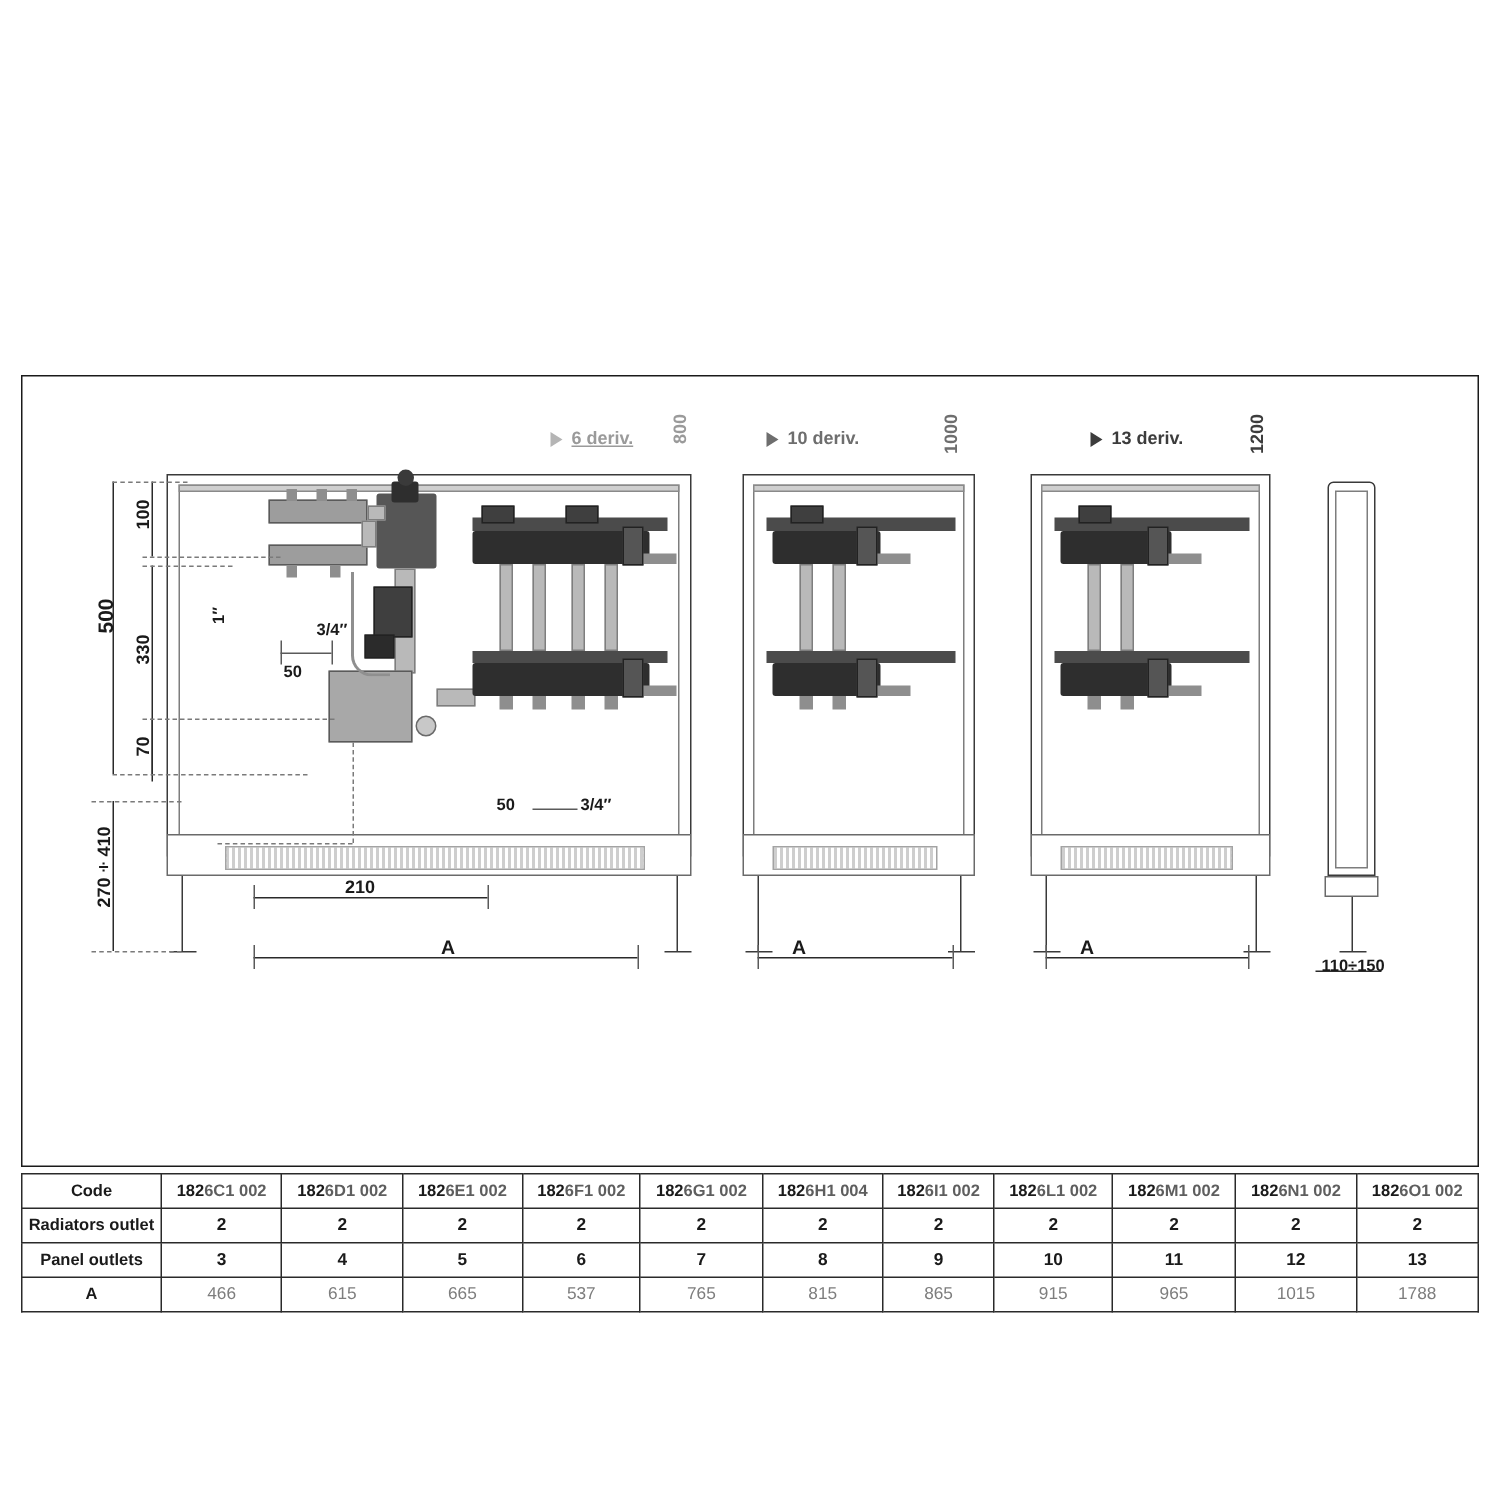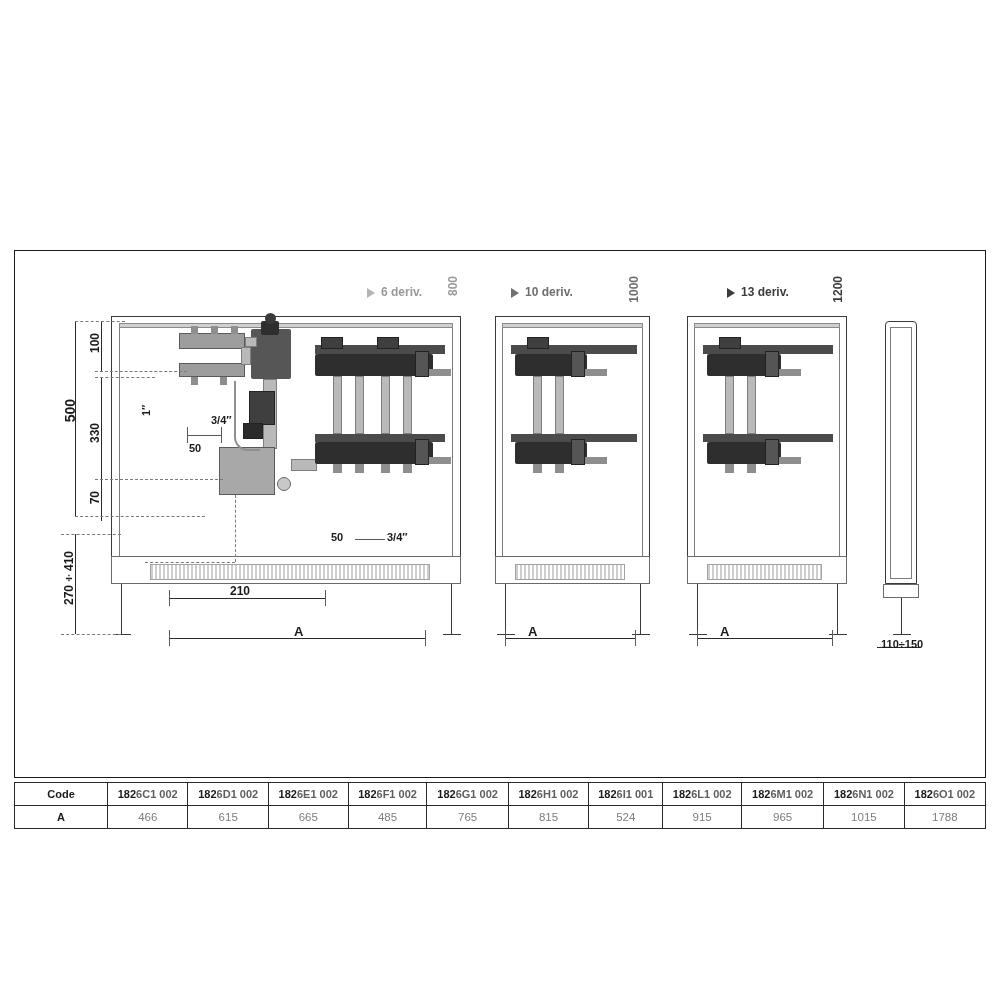--- a/index.html
+++ b/index.html
@@ -65,21 +65,21 @@
   .code-post{color:#5e5e5e;}
 </style>
 </head>
 <body>
 
 <div class="sheet">
 
   <div class="frame">
 
     <div class="arrow" style="left:352px;top:37px;border-left:8px solid #b5b5b5;"></div>
-    <div class="lbl lbl-b gray" style="left:366px;top:35px;font-size:12px;">6 deriv.</div>
+    <div class="lbl lbl-b gray" style="left:366px;top:35px;font-size:12px;text-decoration:underline;">6 deriv.</div>
 
     <div class="arrow" style="left:496px;top:37px;border-left:8px solid #6e6e6e;"></div>
     <div class="lbl lbl-b gray" style="left:510px;top:35px;font-size:12px;color:#6e6e6e;text-align:center;">10 deriv.</div>
 
     <div class="arrow" style="left:712px;top:37px;border-left:8px solid #3c3c3c;"></div>
     <div class="lbl lbl-b gray" style="left:726px;top:35px;font-size:12px;color:#3c3c3c;">13 deriv.</div>
 
     <div class="lbl lbl-b vert gray" style="left:432px;top:25px;font-size:12px;">800</div>
     <div class="lbl lbl-b vert gray" style="left:613px;top:25px;font-size:12px;color:#6e6e6e;">1000</div>
     <div class="lbl lbl-b vert gray" style="left:817px;top:25px;font-size:12px;color:#3c3c3c;">1200</div>
@@ -270,36 +270,64 @@
 
   <table class="spec">
     <tbody>
       <tr class="code">
         <td class="rowhdr">Code</td>
         <td><span class="code-pre">182</span><span class="code-post">6C1 002</span></td>
         <td><span class="code-pre">182</span><span class="code-post">6D1 002</span></td>
         <td><span class="code-pre">182</span><span class="code-post">6E1 002</span></td>
         <td><span class="code-pre">182</span><span class="code-post">6F1 002</span></td>
         <td><span class="code-pre">182</span><span class="code-post">6G1 002</span></td>
-        <td><span class="code-pre">182</span><span class="code-post">6H1 002</span></td>
-        <td><span class="code-pre">182</span><span class="code-post">6I1 001</span></td>
+        <td><span class="code-pre">182</span><span class="code-post">6H1 004</span></td>
+        <td><span class="code-pre">182</span><span class="code-post">6I1 002</span></td>
         <td><span class="code-pre">182</span><span class="code-post">6L1 002</span></td>
         <td><span class="code-pre">182</span><span class="code-post">6M1 002</span></td>
         <td><span class="code-pre">182</span><span class="code-post">6N1 002</span></td>
         <td><span class="code-pre">182</span><span class="code-post">6O1 002</span></td>
+      </tr>
+      <tr class="num">
+        <td class="rowhdr">Radiators outlet</td>
+        <td>2</td>
+        <td>2</td>
+        <td>2</td>
+        <td>2</td>
+        <td>2</td>
+        <td>2</td>
+        <td>2</td>
+        <td>2</td>
+        <td>2</td>
+        <td>2</td>
+        <td>2</td>
+      </tr>
+      <tr class="num">
+        <td class="rowhdr">Panel outlets</td>
+        <td>3</td>
+        <td>4</td>
+        <td>5</td>
+        <td>6</td>
+        <td>7</td>
+        <td>8</td>
+        <td>9</td>
+        <td>10</td>
+        <td>11</td>
+        <td>12</td>
+        <td>13</td>
       </tr>
       <tr class="a">
         <td class="rowhdr">A</td>
         <td>466</td>
         <td>615</td>
         <td>665</td>
-        <td>485</td>
+        <td>537</td>
         <td>765</td>
         <td>815</td>
-        <td>524</td>
+        <td>865</td>
         <td>915</td>
         <td>965</td>
         <td>1015</td>
         <td>1788</td>
       </tr>
     </tbody>
   </table>
 
 </div>
 

